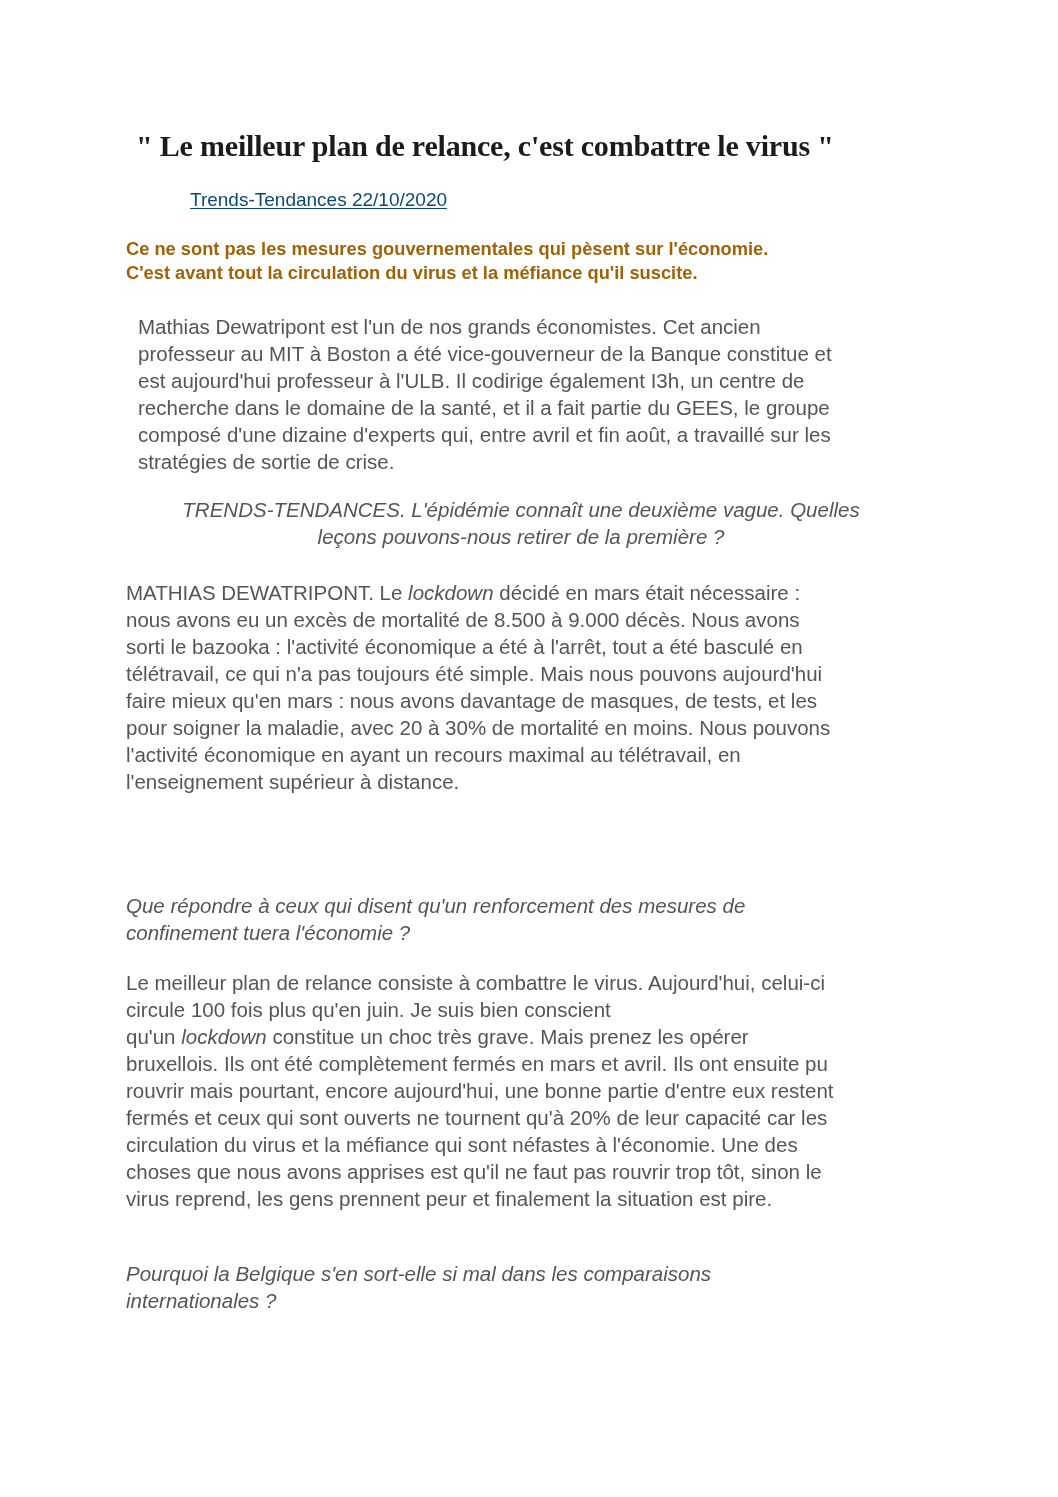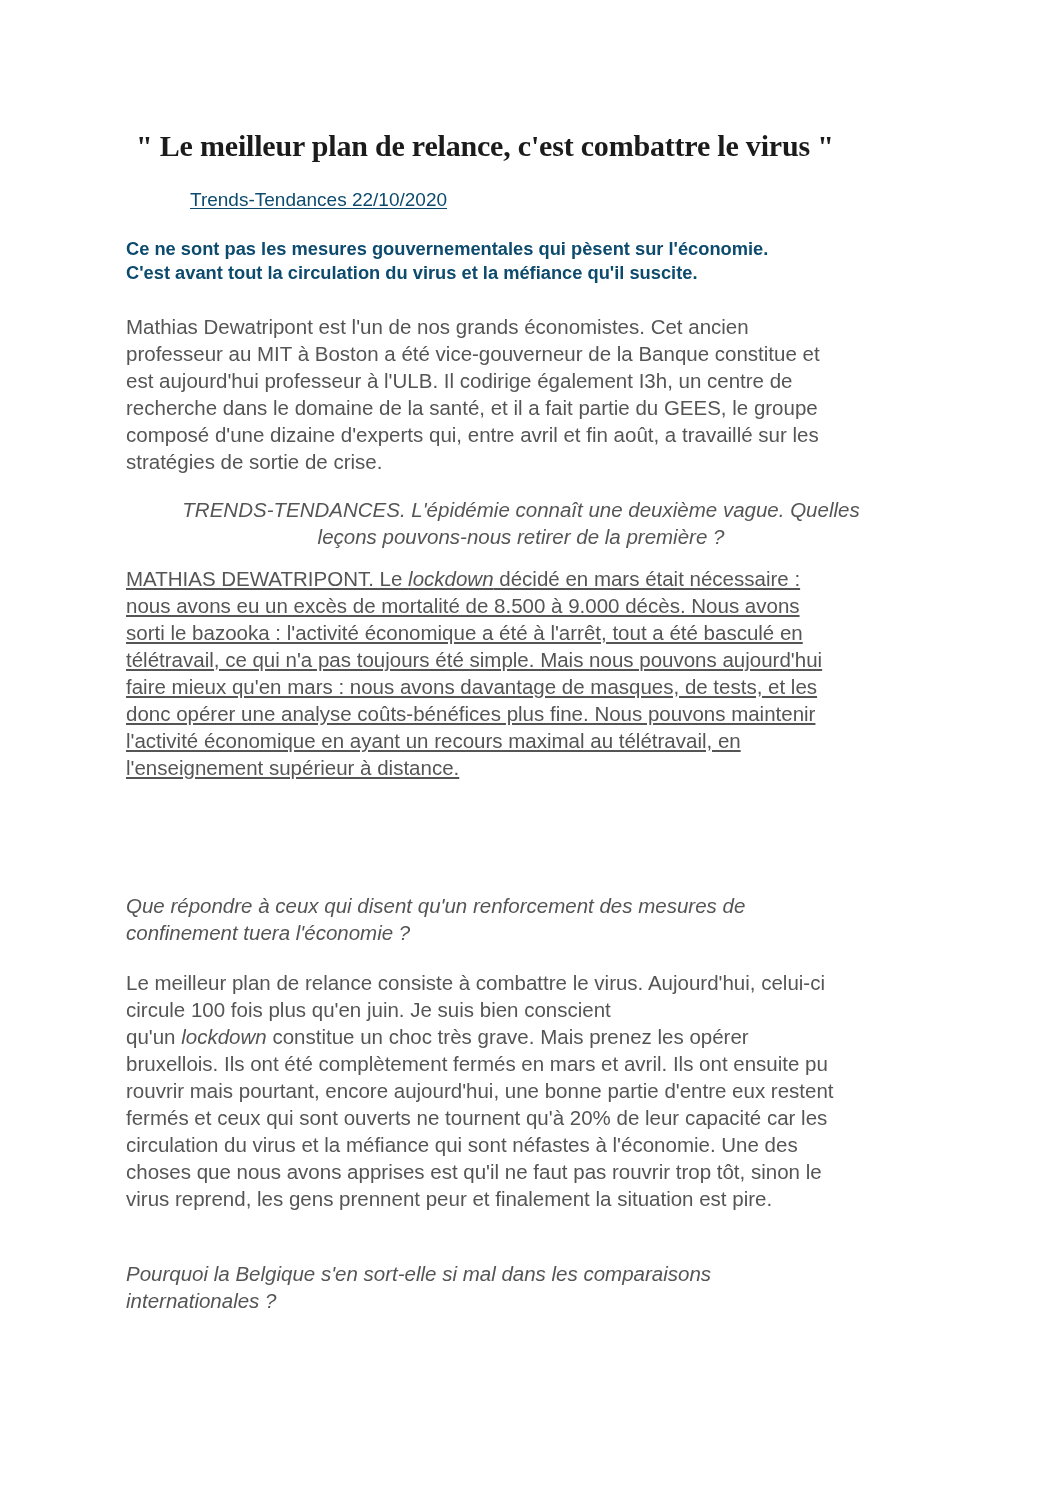--- a/index.html
+++ b/index.html
@@ -14,59 +14,59 @@
   .source {
     position: absolute; left: 190px; top: 188px;
     font-family: "Liberation Sans", sans-serif; font-size: 19px; line-height: 24px;
     color: #0c4a6e; text-decoration: underline; text-underline-offset: 2px; white-space: nowrap;
   }
   .block {
     position: absolute; left: 126px; width: 790px; margin: 0;
     font-family: "Liberation Sans", sans-serif; color: #555555;
     font-size: 20.5px; line-height: 27px; white-space: nowrap;
   }
-  .lead { font-weight: bold; font-size: 18.3px; line-height: 24px; color: #0c4a6e; }
+  .lead { font-weight: bold; font-size: 18.3px; line-height: 24px; color: #a16207; }
   .q { font-style: italic; }
   .line { display: block; }
 </style>
 </head>
 <body>
 
 <div class="page">
 
   <h1 class="title">" Le meilleur plan de relance, c'est combattre le virus "</h1>
 
   <div class="source">Trends-Tendances 22/10/2020</div>
 
   <p class="block lead" style="top:237px;">
     <span class="line">Ce ne sont pas les mesures gouvernementales qui pèsent sur l'économie.</span>
     <span class="line">C'est avant tout la circulation du virus et la méfiance qu'il suscite.</span>
   </p>
 
-  <p class="block" style="top:313px;">
+  <p class="block" style="top:313px;margin-left:12px;">
     <span class="line">Mathias Dewatripont est l'un de nos grands économistes. Cet ancien</span>
     <span class="line">professeur au MIT à Boston a été vice-gouverneur de la Banque constitue et</span>
     <span class="line">est aujourd'hui professeur à l'ULB. Il codirige également I3h, un centre de</span>
     <span class="line">recherche dans le domaine de la santé, et il a fait partie du GEES, le groupe</span>
     <span class="line">composé d'une dizaine d'experts qui, entre avril et fin août, a travaillé sur les</span>
     <span class="line">stratégies de sortie de crise.</span>
   </p>
 
   <p class="block q" style="top:496px;text-align:center;">
     <span class="line">TRENDS-TENDANCES. L'épidémie connaît une deuxième vague. Quelles</span>
     <span class="line">leçons pouvons-nous retirer de la première ?</span>
   </p>
 
-  <p class="block" style="top:565px;text-decoration:underline;">
+  <p class="block" style="top:579px;">
     <span class="line"><span>MATHIAS DEWATRIPONT. Le </span><em>lockdown</em><span> décidé en mars était nécessaire :</span></span>
     <span class="line">nous avons eu un excès de mortalité de 8.500 à 9.000 décès. Nous avons</span>
     <span class="line">sorti le bazooka : l'activité économique a été à l'arrêt, tout a été basculé en</span>
     <span class="line">télétravail, ce qui n'a pas toujours été simple. Mais nous pouvons aujourd'hui</span>
     <span class="line">faire mieux qu'en mars : nous avons davantage de masques, de tests, et les</span>
-    <span class="line">donc opérer une analyse coûts-bénéfices plus fine. Nous pouvons maintenir</span>
+    <span class="line">pour soigner la maladie, avec 20 à 30% de mortalité en moins. Nous pouvons</span>
     <span class="line">l'activité économique en ayant un recours maximal au télétravail, en</span>
     <span class="line">l'enseignement supérieur à distance.</span>
   </p>
 
   <p class="block q" style="top:892px;">
     <span class="line">Que répondre à ceux qui disent qu'un renforcement des mesures de</span>
     <span class="line">confinement tuera l'économie ?</span>
   </p>
 
   <p class="block" style="top:969px;">

